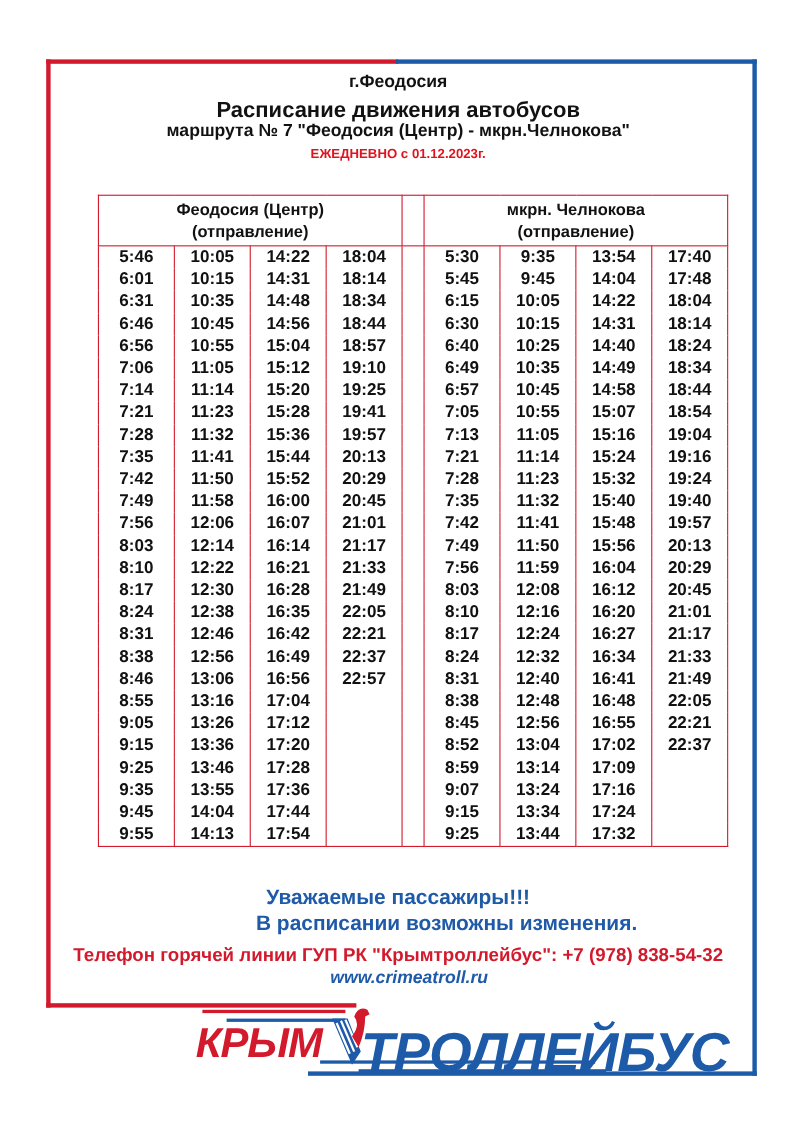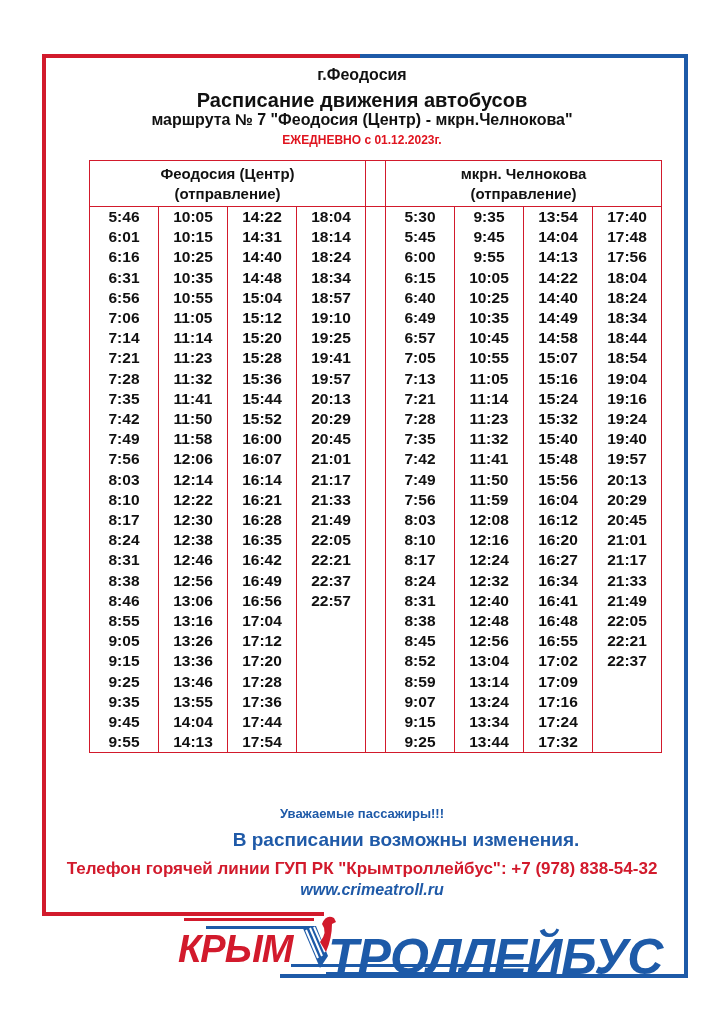--- a/index.html
+++ b/index.html
@@ -11,29 +11,29 @@
   #blue-top { left:360px; top:54px; width:328px; height:4px; background:#1d5aa8; }
   #blue-right { left:684px; top:54px; width:4px; height:924px; background:#1d5aa8; }
   #blue-bottom { left:280px; top:974px; width:408px; height:4px; background:#1d5aa8; }
 
   .hdr { position:absolute; left:0; width:724px; text-align:center; font-weight:bold; font-stretch:condensed; }
   #h1 { top:66px; font-size:16px; color:#111; }
   #h2 { top:89px; font-size:20px; color:#111; }
   #h3 { top:111px; font-size:16px; color:#111; }
   #h4 { top:133px; font-size:12px; color:#e0141f; }
 
-  #tbl { position:absolute; left:89px; top:160px; border-collapse:collapse;padding-left:32px; }
+  #tbl { position:absolute; left:89px; top:177px; border-collapse:collapse;padding-left:32px; }
   #tbl td { border-left:1.5px solid #d21a2c; border-right:1.5px solid #d21a2c; padding:0; text-align:center; font-weight:bold; font-size:15.5px; color:#111; height:20.2px; line-height:20.2px; }
   #tbl tr.head td { border:1.5px solid #d21a2c; height:45px; line-height:20px; font-size:15px; font-weight:bold; }
   #tbl tr.last td { border-bottom:1.5px solid #d21a2c; }
   #tbl td.gap { width:19px; }
   #tbl td.c { width:68px; }
 
   .note { position:absolute; left:0; width:724px; text-align:center; font-weight:bold; }
-  #n1 { top:806px; font-size:13px; color:#1f5aa8; }
+  #n1 { top:806px; font-size:19px; color:#1f5aa8; }
   #n2 { top:829px; font-size:19px; color:#1f5aa8;padding-left:44px; }
   #n3 { top:859px; font-size:17px; color:#d21a2c; }
   #n4 { top:881px; font-size:16px; color:#1f5aa8; font-style:italic;margin-left:10px; }
 
   #logo { position:absolute; left:176px; top:912px; width:380px; height:70px; }
   #logo .red-word { position:absolute; left:2px; top:16px; font-size:38px; font-weight:bold; font-style:italic; color:#d21a2c; letter-spacing:-1px; }
   #logo .blue-word { position:absolute; left:152px; top:16px; font-size:50px; font-weight:bold; font-style:italic; color:#1d5aa8; letter-spacing:-1px; }
   #logo .emblem { position:absolute; left:122px; top:0px; width:40px; height:60px; }
   #logo .stripe-red { position:absolute; left:8px; top:6px; width:130px; height:3px; background:#d21a2c; }
   #logo .stripe-blue { position:absolute; left:30px; top:14px; width:108px; height:3px; background:#1d5aa8; }
@@ -84,40 +84,40 @@
         <td class="c">10:15</td>
         <td class="c">14:31</td>
         <td class="c">18:14</td>
         <td class="gap"></td>
         <td class="c">5:45</td>
         <td class="c">9:45</td>
         <td class="c">14:04</td>
         <td class="c">17:48</td>
       </tr>
       <tr>
-        <td class="c">6:16</td>
-        <td class="c">10:25</td>
-        <td class="c">14:40</td>
-        <td class="c">18:24</td>
-        <td class="gap"></td>
-        <td class="c">6:00</td>
-        <td class="c">9:55</td>
-        <td class="c">14:13</td>
-        <td class="c">17:56</td>
-      </tr>
-      <tr>
         <td class="c">6:31</td>
         <td class="c">10:35</td>
         <td class="c">14:48</td>
         <td class="c">18:34</td>
         <td class="gap"></td>
         <td class="c">6:15</td>
         <td class="c">10:05</td>
         <td class="c">14:22</td>
         <td class="c">18:04</td>
+      </tr>
+      <tr>
+        <td class="c">6:46</td>
+        <td class="c">10:45</td>
+        <td class="c">14:56</td>
+        <td class="c">18:44</td>
+        <td class="gap"></td>
+        <td class="c">6:30</td>
+        <td class="c">10:15</td>
+        <td class="c">14:31</td>
+        <td class="c">18:14</td>
       </tr>
       <tr>
         <td class="c">6:56</td>
         <td class="c">10:55</td>
         <td class="c">15:04</td>
         <td class="c">18:57</td>
         <td class="gap"></td>
         <td class="c">6:40</td>
         <td class="c">10:25</td>
         <td class="c">14:40</td>

